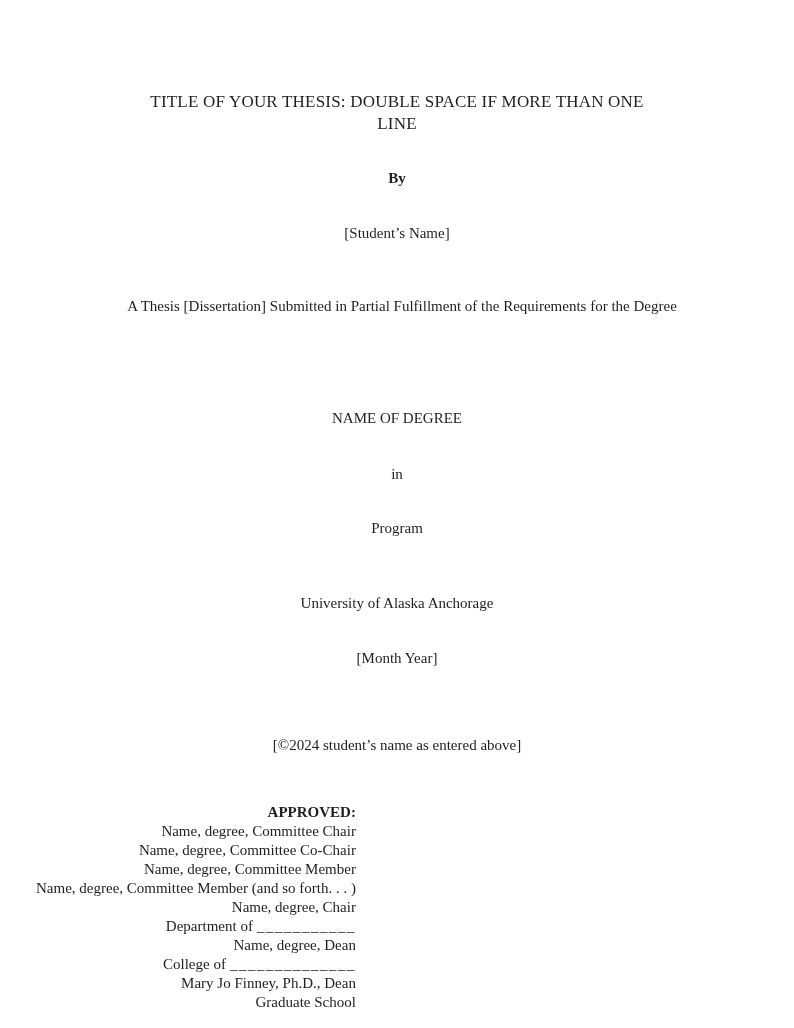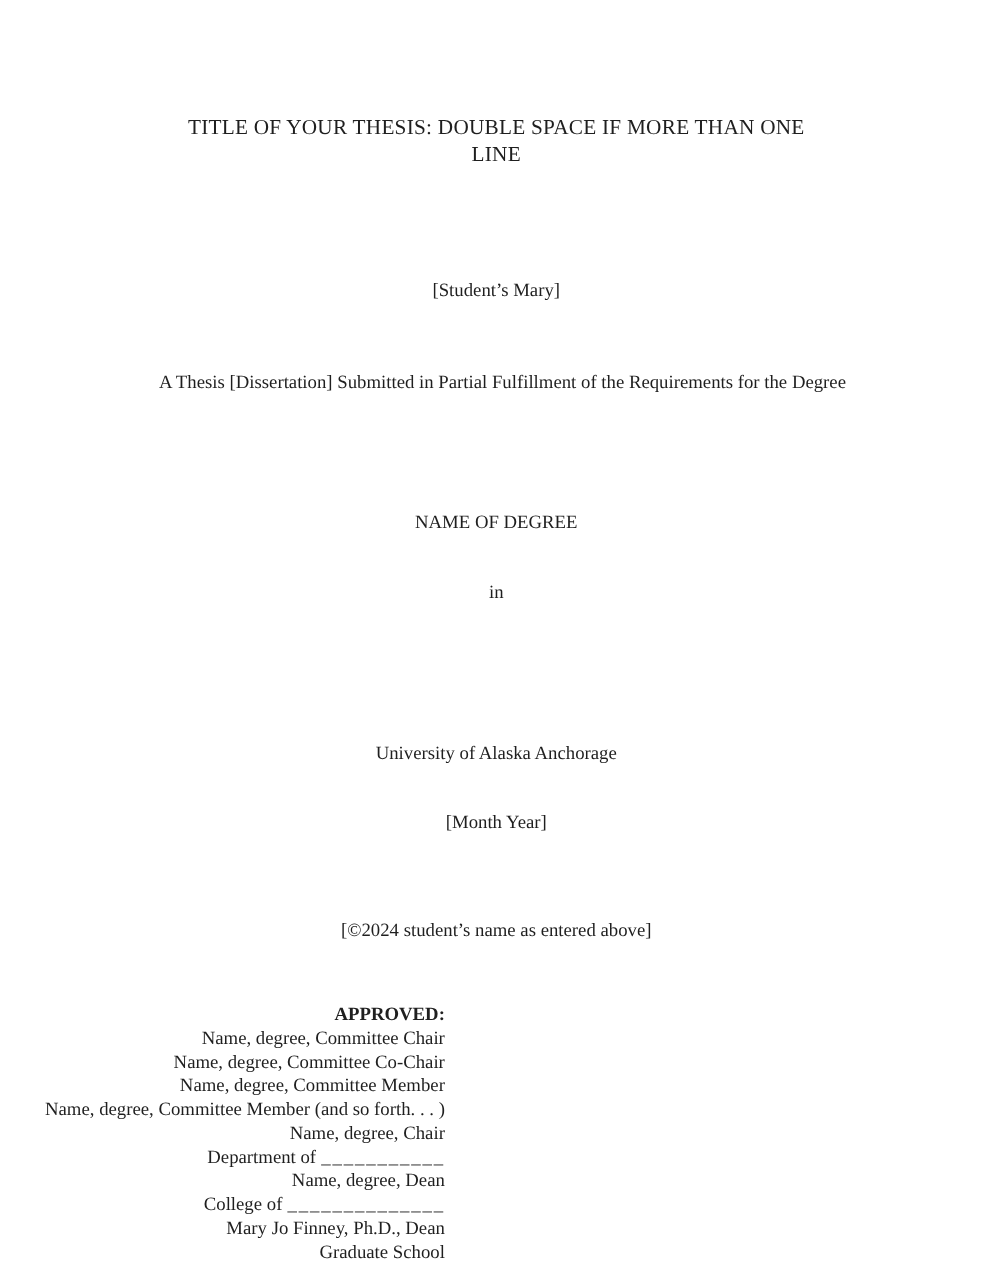--- a/index.html
+++ b/index.html
@@ -47,31 +47,33 @@
 </head>
 <body>
 
 <div class="page">
 
   <div class="centered thesis-title" style="top: 91px;">
     <div>TITLE OF YOUR THESIS: DOUBLE SPACE IF MORE THAN ONE</div>
     <div>LINE</div>
   </div>
 
+  <div class="centered bold" style="top: 169px;">By</div>
 
-  <div class="centered" style="top: 224px;">[Student’s Mary]</div>
+  <div class="centered" style="top: 224px;">[Student’s Name]</div>
 
   <div class="centered" style="top: 297px; margin-left: 10px;">
     <div>A Thesis [Dissertation] Submitted in Partial Fulfillment of the Requirements for the Degree</div>
   </div>
 
   <div class="centered" style="top: 409px;">NAME OF DEGREE</div>
 
   <div class="centered" style="top: 465px;">in</div>
 
+  <div class="centered" style="top: 519px;">Program</div>
 
   <div class="centered" style="top: 594px;">University of Alaska Anchorage</div>
 
   <div class="centered" style="top: 649px;">[Month Year]</div>
 
   <div class="centered" style="top: 736px;">[©2024 student’s name as entered above]</div>
 
   <div class="approval-block">
     <div class="bold">APPROVED:</div>
     <div>Name, degree, Committee Chair</div>

